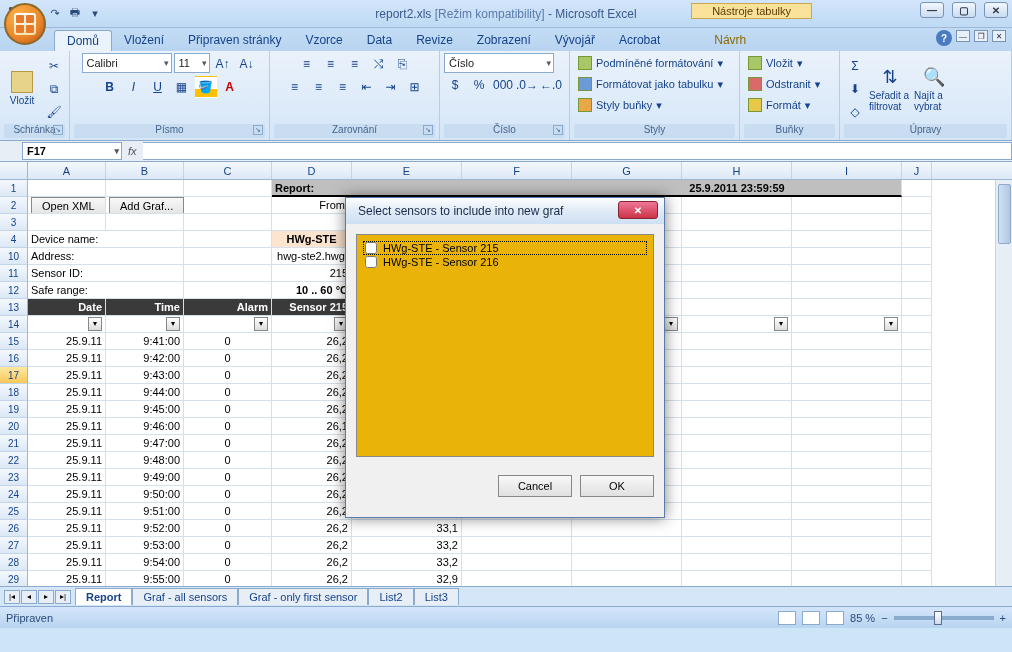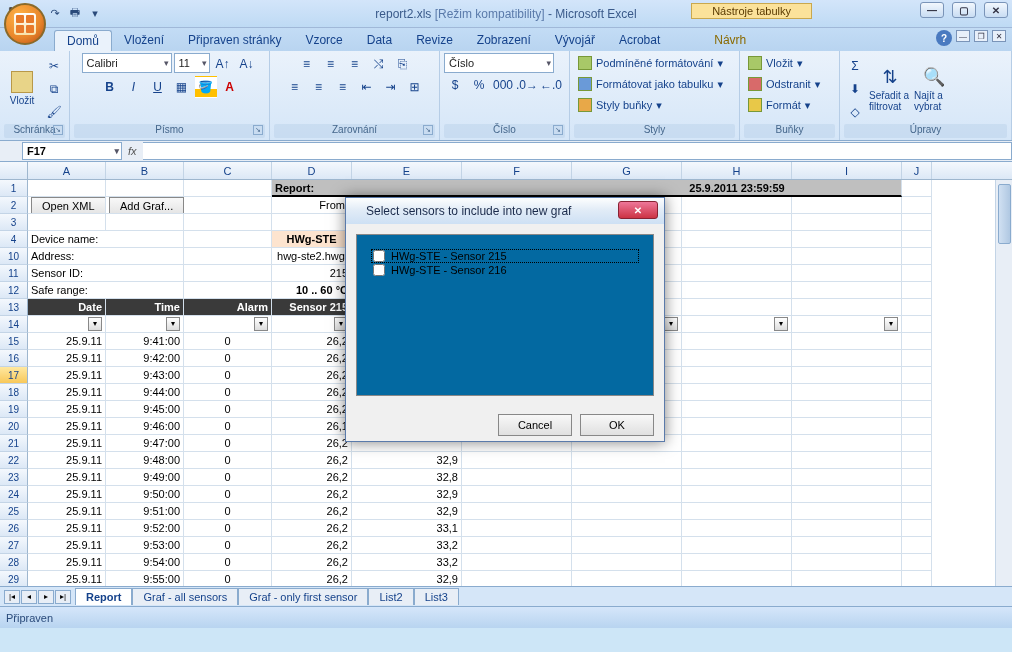--- a/index.html
+++ b/index.html
@@ -80,28 +80,28 @@
 .stab.active { background: #fff; font-weight: bold; }
 
 .statusbar { height: 22px; background: linear-gradient(#d5e6fa,#b8d4f0); border-top: 1px solid #8aabce; display: flex; align-items: center; font-size: 11px; color: #2a4a7a; padding: 0 6px; justify-content: space-between; }
 .status-right { display: flex; align-items: center; gap: 6px; }
 .viewbtn { width: 18px; height: 14px; border: 1px solid #8aabce; background: #fff; }
 .zoom-slider { width: 100px; height: 4px; background: #8aabce; position: relative; }
 .zoom-thumb { position: absolute; width: 8px; height: 14px; background: linear-gradient(#fff,#cde); border: 1px solid #668; top: -5px; left: 40%; }
 
 
 .modal { position: absolute; left: 345px; top: 197px; width: 320px; background: #f0f0f0; border: 1px solid #5a7aaa; box-shadow: 0 0 14px rgba(0,0,0,0.5); z-index: 20; }
-.modal-title { height: 26px; background: linear-gradient(#fdfefe,#e2ecf7 45%,#cde0f4); display: flex; align-items: center; padding: 0 20px; font-size: 12px; color: #1a2a4a; position: relative; }
+.modal-title { height: 26px; background: linear-gradient(#fdfefe,#e2ecf7 45%,#cde0f4); display: flex; align-items: center; padding: 0 12px; font-size: 12px; color: #1a2a4a; position: relative; }
 .modal-close { position: absolute; right: 6px; top: 3px; width: 40px; height: 18px; background: linear-gradient(#e79, #c34); border: 1px solid #823; border-radius: 3px; color: #fff; font-size: 10px; font-weight: bold; display: flex; align-items: center; justify-content: center; }
 .modal-body { padding: 10px; }
-.listbox { height: 162px; border: 1px solid #888; background: #0369a1; padding: 14px; }
+.listbox { height: 223px; border: 1px solid #888; background: #eab308; padding: 6px; }
 .listitem { display: flex; align-items: center; gap: 6px; font-size: 11px; padding: 1px 2px; }
 .listitem input { width: 12px; height: 12px; }
 .listitem.focused { outline: 1px dotted #000; outline-offset: -1px; }
-.modal-buttons { display: flex; justify-content: flex-end; gap: 8px; padding: 8px 10px 5px; }
+.modal-buttons { display: flex; justify-content: flex-end; gap: 8px; padding: 8px 10px 20px; }
 .modal-btn { width: 74px; height: 22px; background: linear-gradient(#f8f8f8,#e0e0e0); border: 1px solid #888; font-size: 11px; }
 
 .vscroll { position: absolute; right: 0; top: 18px; bottom: 0; width: 17px; background: #e8eef6; border-left: 1px solid #c3d4e6; }
 .vscroll-thumb { position: absolute; left: 2px; width: 13px; background: linear-gradient(90deg,#d0e0f2,#b0c8e2); border: 1px solid #8aabce; border-radius: 2px; }
 </style>
 </head>
 <body>
 
 <div class="titlebar">
   <div class="qat">
@@ -630,20 +630,31 @@
       <div class="stab active">Report</div>
       <div class="stab">Graf - all sensors</div>
       <div class="stab">Graf - only first sensor</div>
       <div class="stab">List2</div>
       <div class="stab">List3</div>
     </div>
 </div>
 
 <div class="statusbar">
   <span>Připraven</span>
+  <div class="status-right">
+    <div class="viewbtn"></div>
+    <div class="viewbtn"></div>
+    <div class="viewbtn"></div>
+    <span>85 %</span>
+    <span>−</span>
+    <div class="zoom-slider">
+        <div class="zoom-thumb"></div>
+      </div>
+    <span>+</span>
+  </div>
 </div>
 
 <div class="modal">
   <div class="modal-title">
     <span>Select sensors to include into new graf</span>
     <div class="modal-close">✕</div>
   </div>
   <div class="modal-body">
     <div class="listbox">
       <div class="listitem focused">

